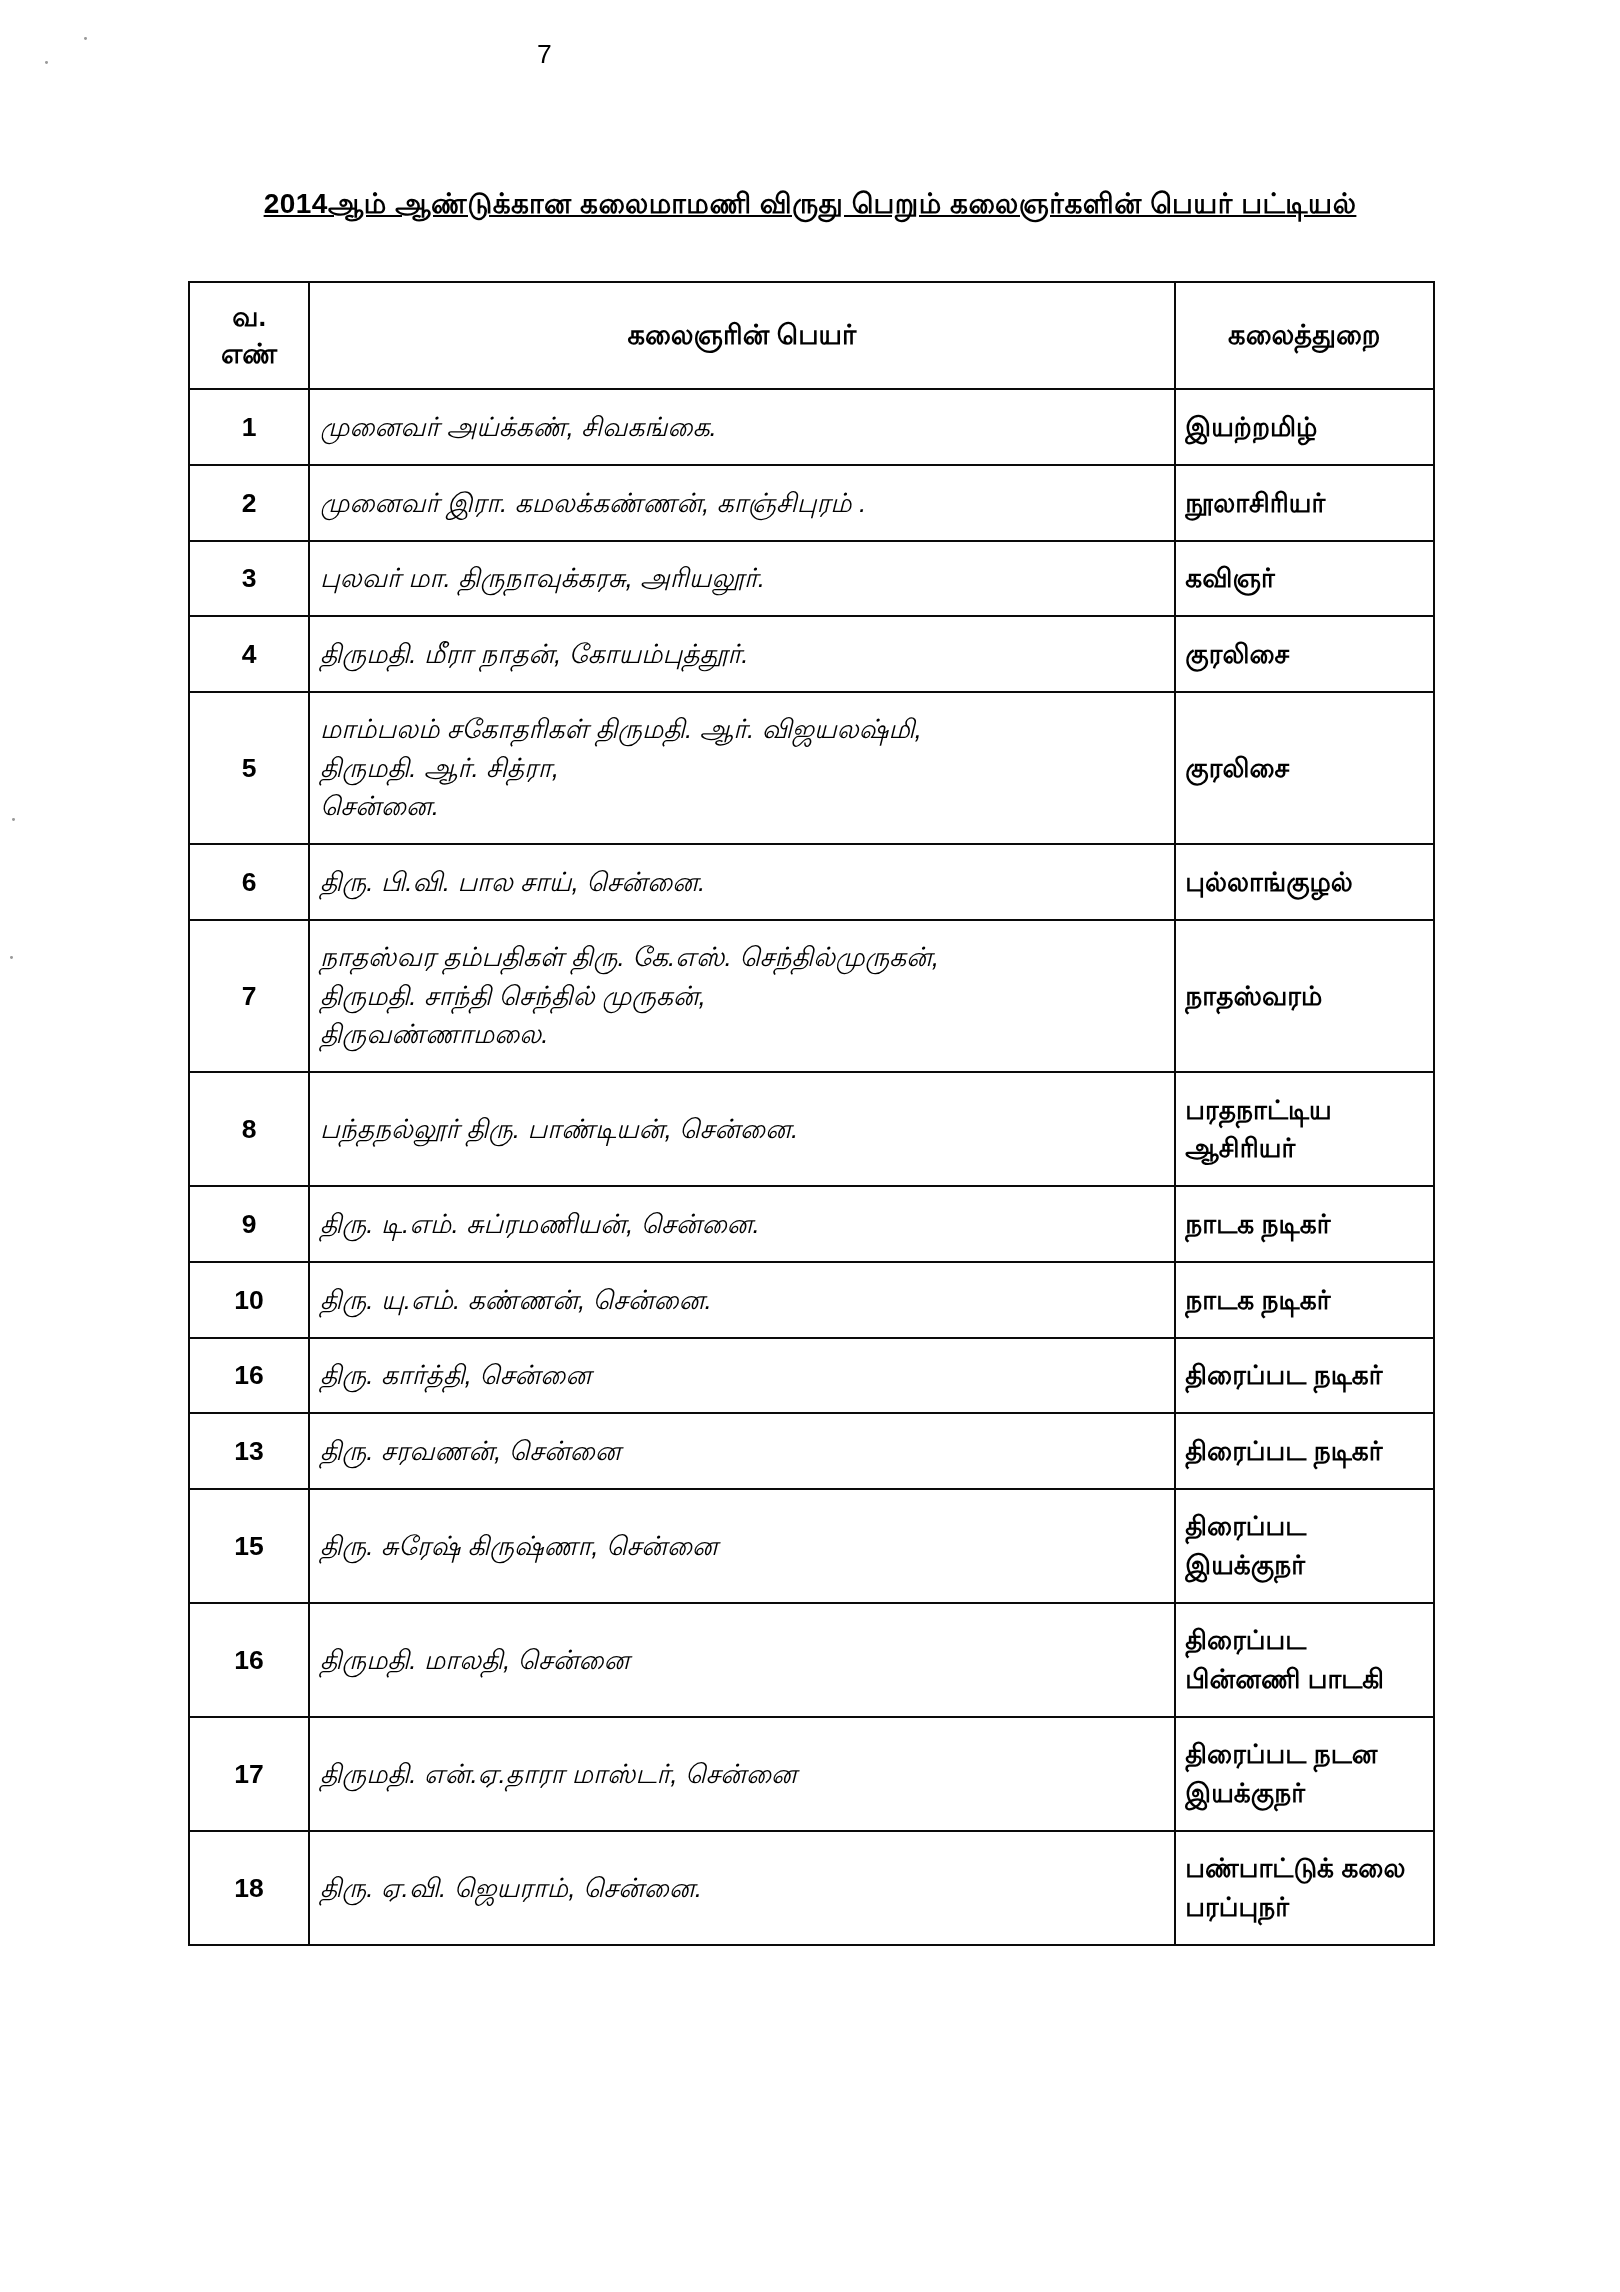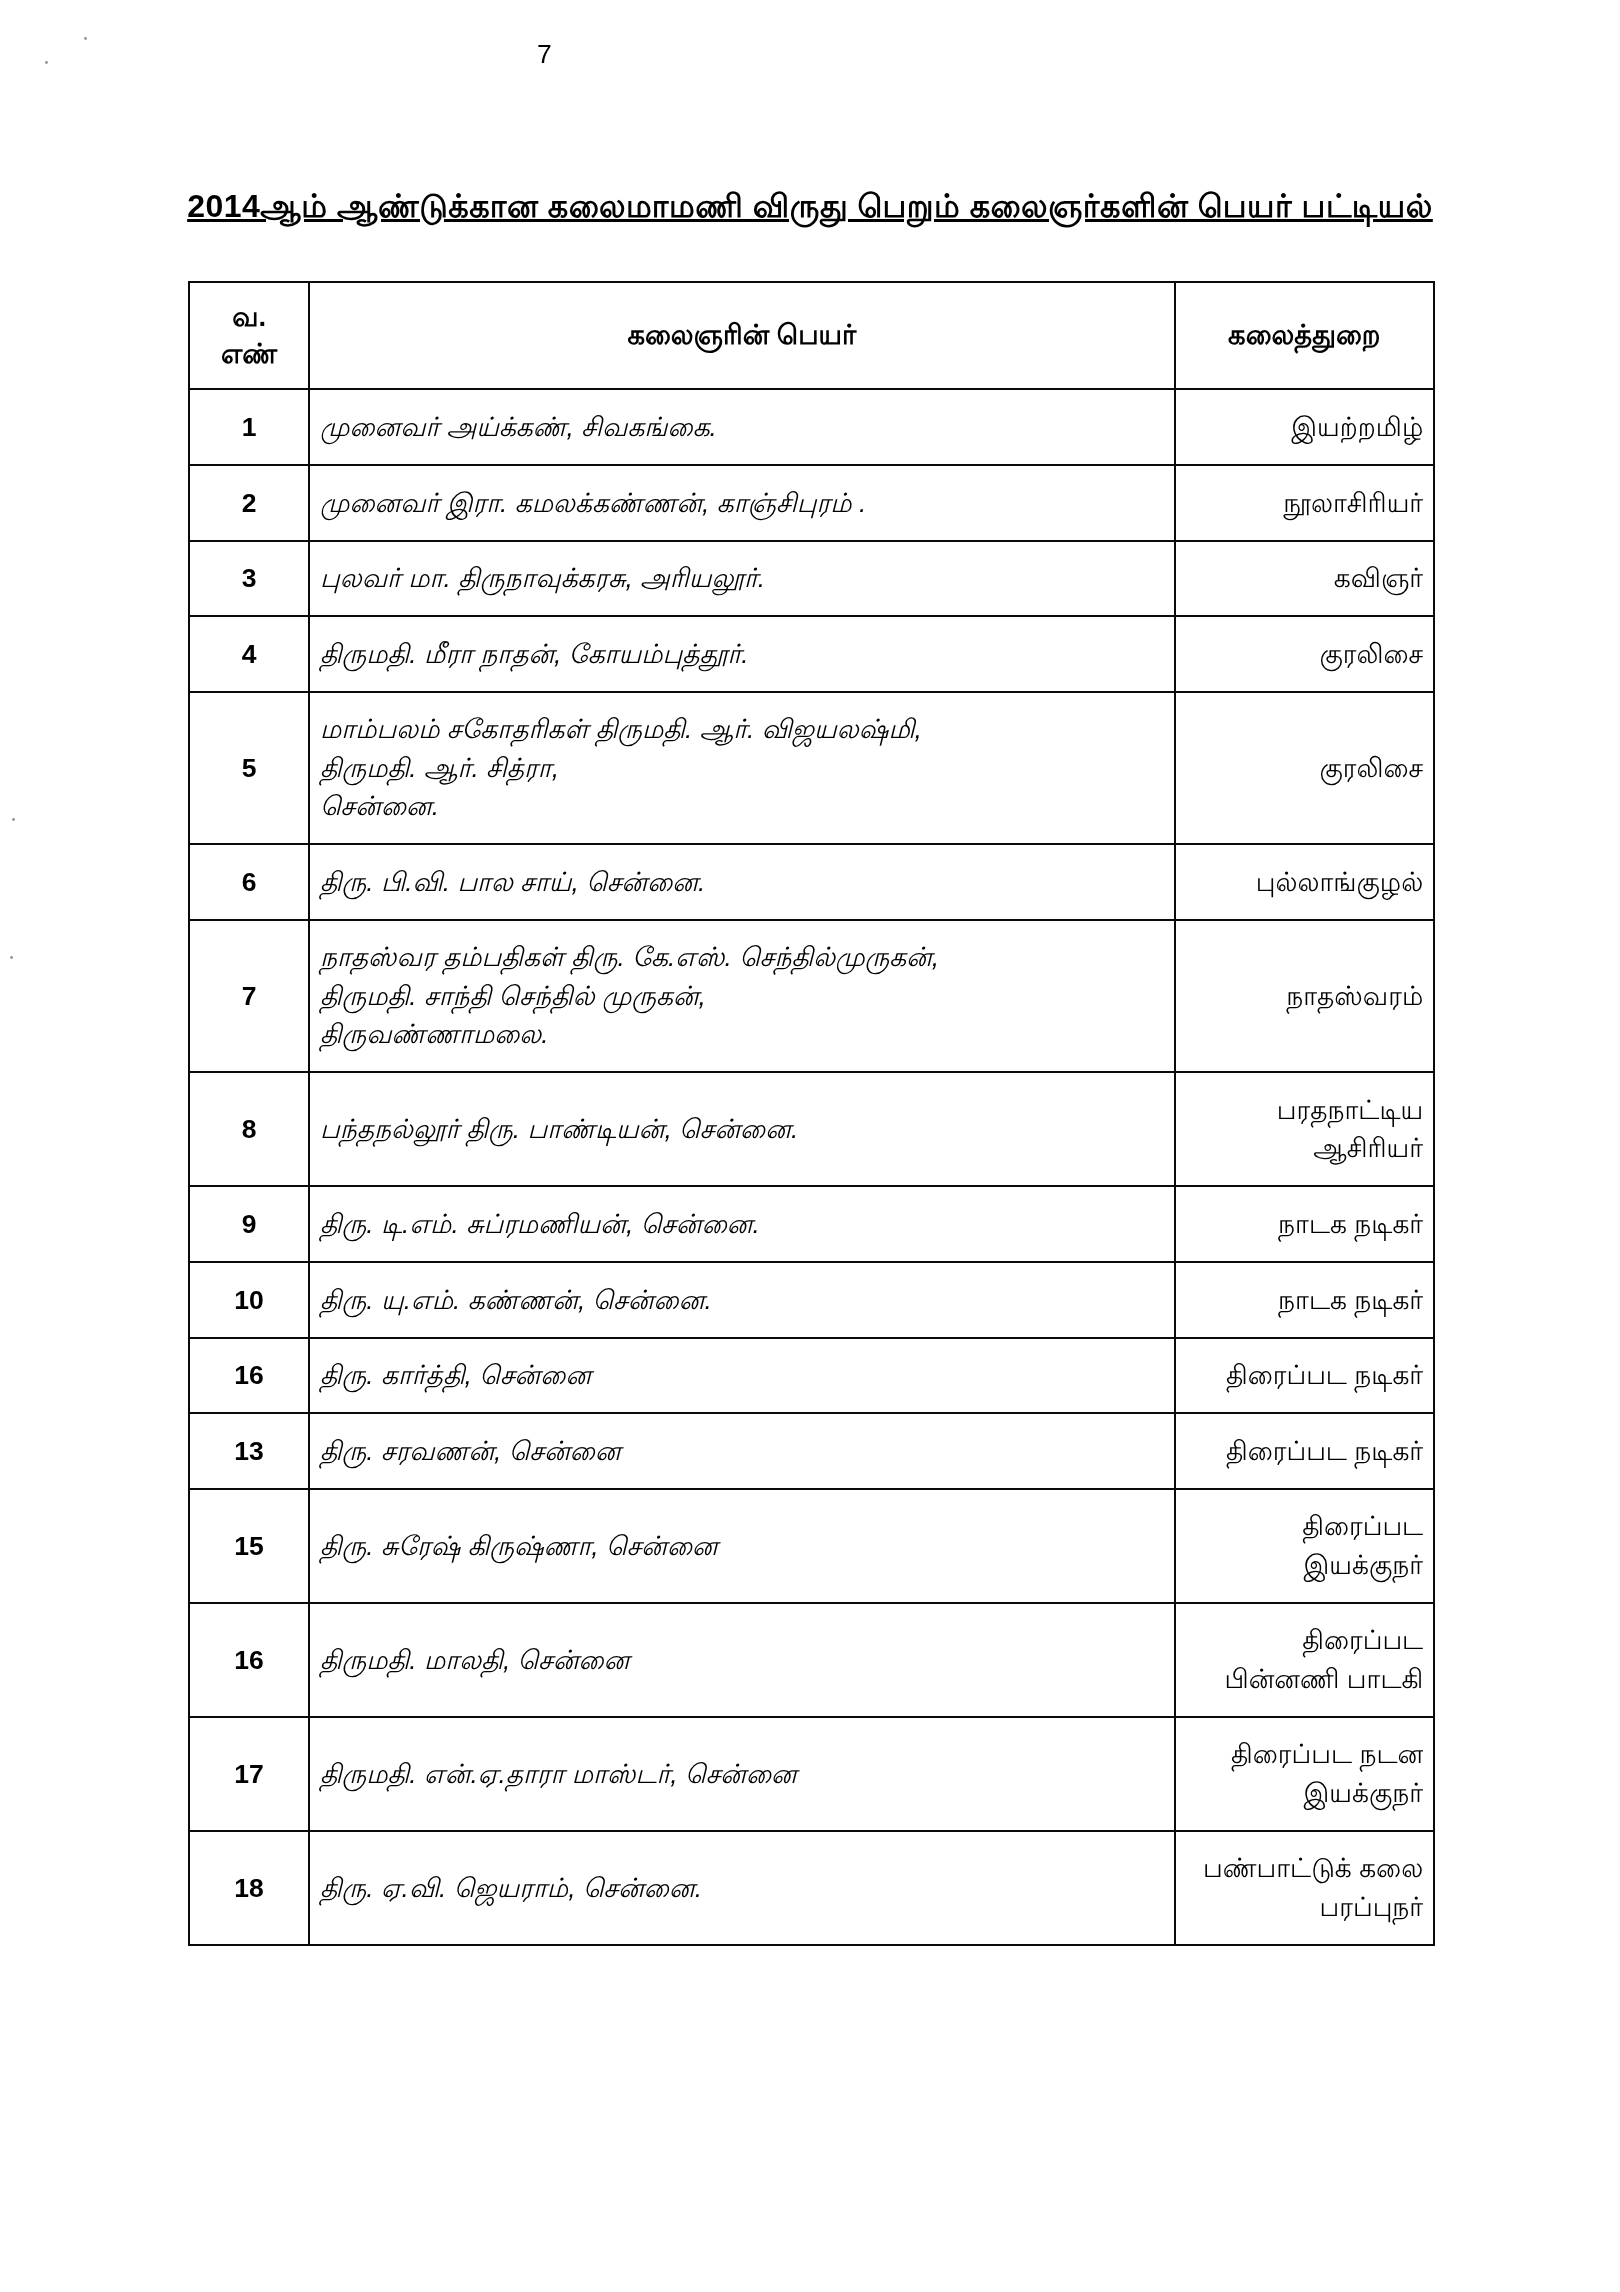--- a/index.html
+++ b/index.html
@@ -22,21 +22,21 @@
     left: 537px;
     font-size: 26.5px;
     font-weight: normal;
   }
   .doc-title {
     position: absolute;
     top: 188px;
     left: 0;
     width: 1620px;
     text-align: center;
-    font-size: 32px;
+    font-size: 28px;
     font-weight: bold;
     text-decoration: underline;
     letter-spacing: 0.5px;
     white-space: nowrap;
   }
   table.awards {
     position: absolute;
     top: 281px;
     left: 188px;
     width: 1247px;
@@ -69,21 +69,22 @@
     font-weight: bold;
     font-size: 25.5px;
   }
   td.cell-name {
     text-align: left;
     white-space: pre-line;
     padding-left: 11.8px;
     font-style: italic;
   }
   td.cell-field {
-    text-align: right;
+    text-align: left;
+    font-weight: bold;
   }
   
   .speck { position: absolute; background: #555; border-radius: 50%; opacity: .6; }
 </style>
 </head>
 <body>
 
 <div class="page">
 
   <div class="page-number">7</div>

